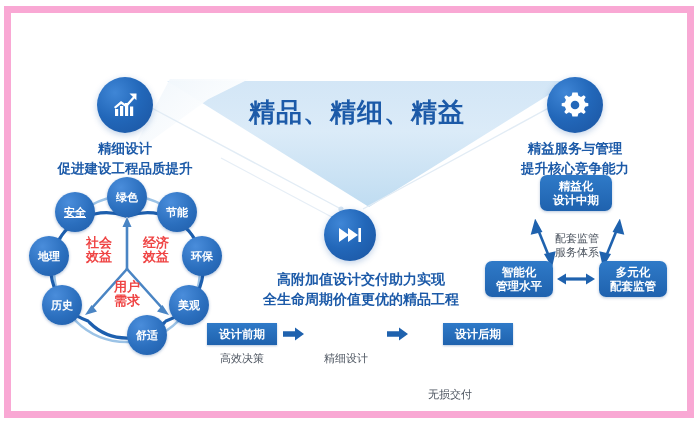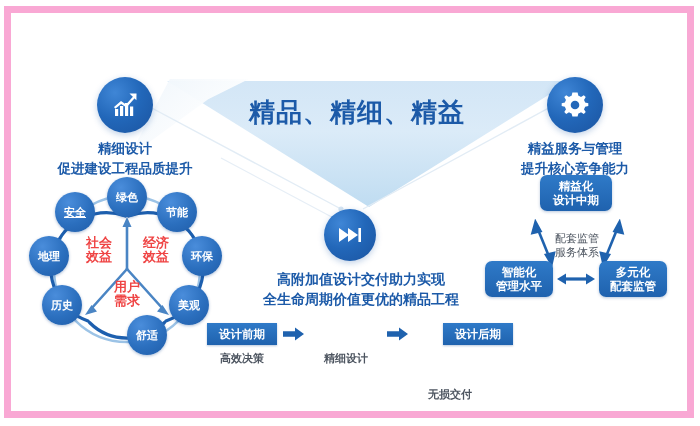--- a/index.html
+++ b/index.html
@@ -58,21 +58,21 @@
   
   .pbox{
     position:absolute;height:22px;border-radius:0;
     background:linear-gradient(to bottom,#2f7ac8 0%,#1f62ae 100%);
     color:#fff;font-size:11.5px;font-weight:bold;
     display:flex;align-items:center;justify-content:center;
     box-shadow:0 1px 2px rgba(20,70,140,.3);
   }
   .psub{
     position:absolute;text-align:center;font-size:11px;color:#4d5560;
-    white-space:nowrap;width:70px;font-weight:bold;
+    white-space:nowrap;width:70px;
   }
   .parrow{position:absolute;}
   
   .rbox{
     position:absolute;border-radius:7px;
     background:linear-gradient(to bottom,#2f7ac8 0%,#1f62ae 100%);
     color:#fff;font-size:11.5px;font-weight:bold;line-height:1.25;
     display:flex;flex-direction:column;align-items:center;justify-content:center;
     box-shadow:0 1px 3px rgba(20,70,140,.3);
   }

